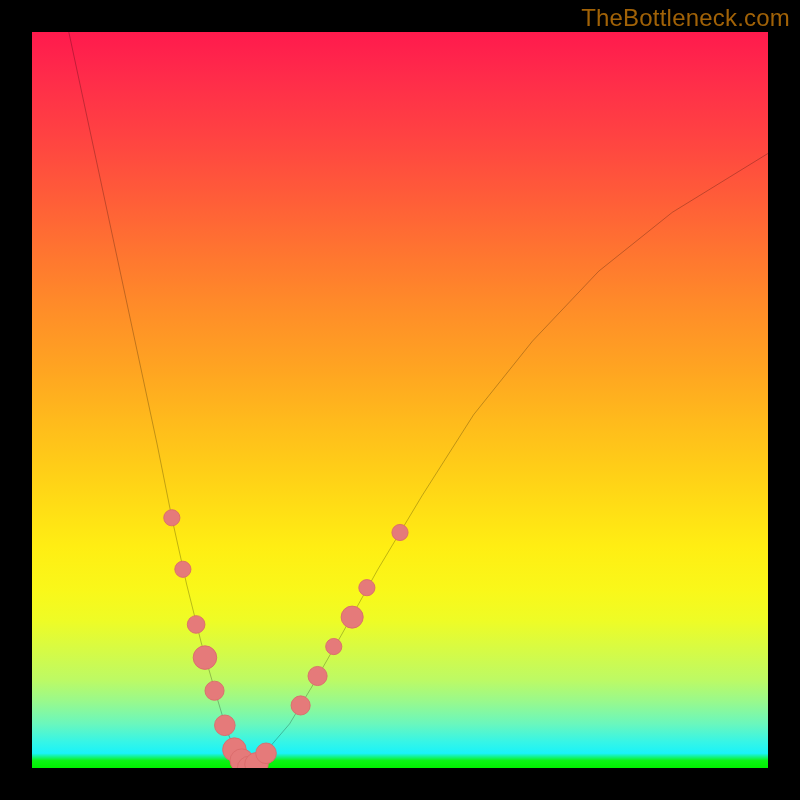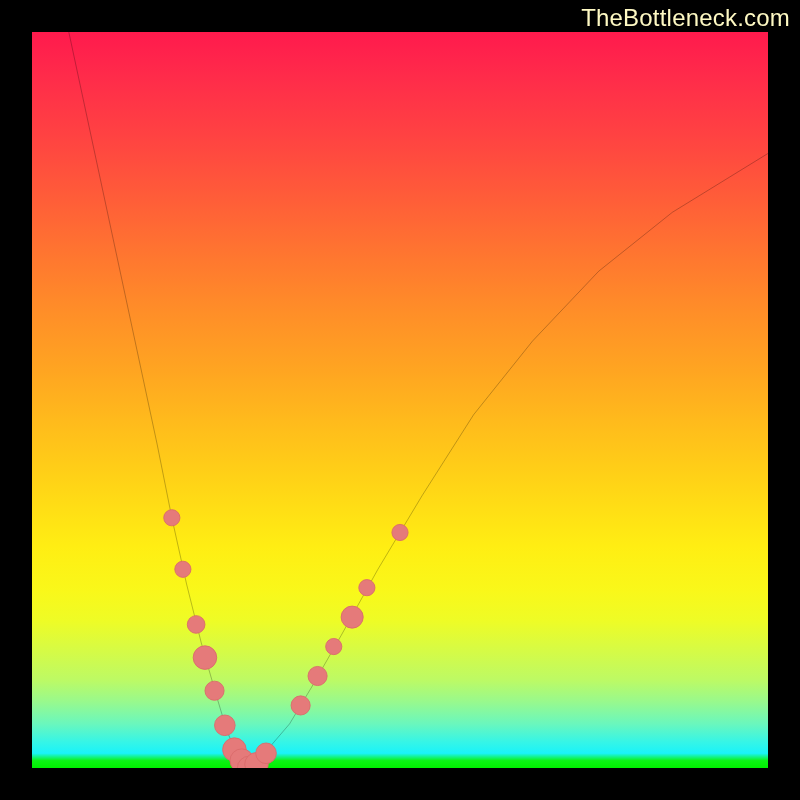--- a/index.html
+++ b/index.html
@@ -51,21 +51,21 @@
     position: absolute;
     left: 32px;
     top: 32px;
     width: 736px;
     height: 736px;
   }
   .watermark {
     position: absolute;
     top: 4px;
     right: 10px;
-    color: #fef9c3;
+    color: #a16207;
     font-size: 24px;
     font-weight: 400;
     letter-spacing: 0.2px;
   }
 </style>
 </head>
 <body>
 
 <div class="frame">
   <div class="plot"></div>

